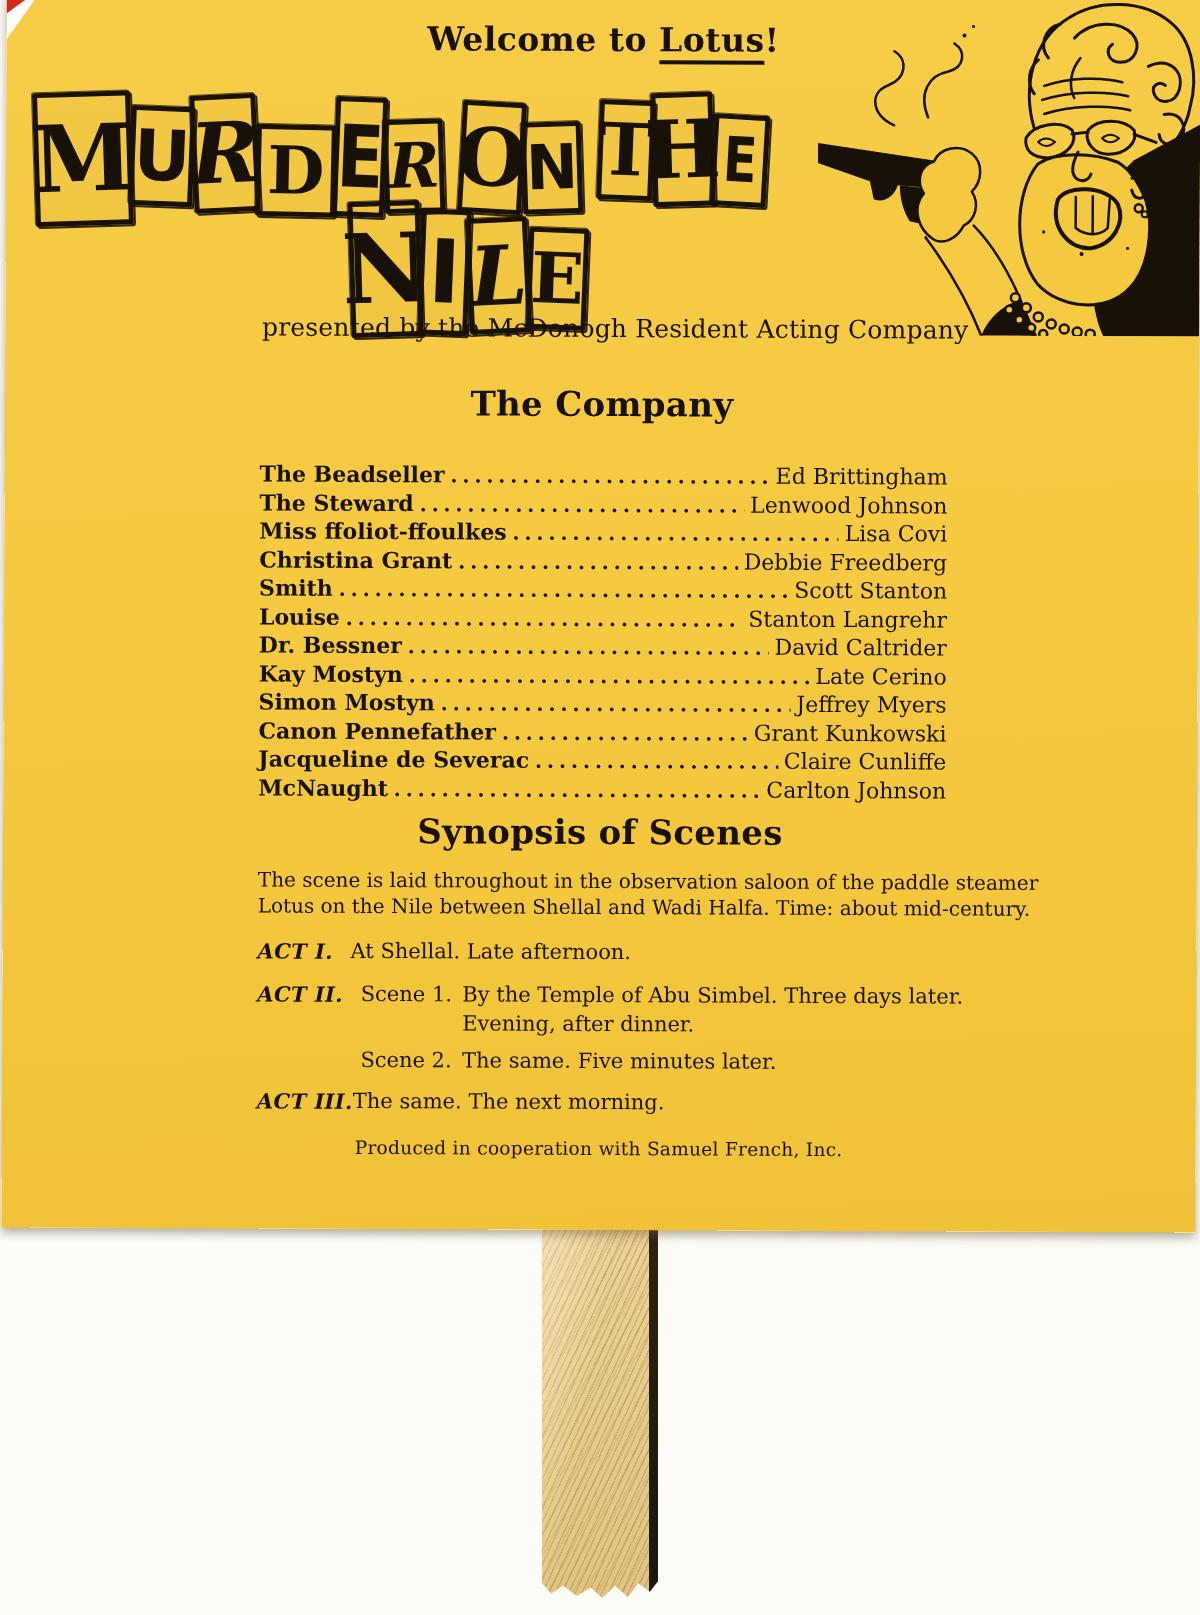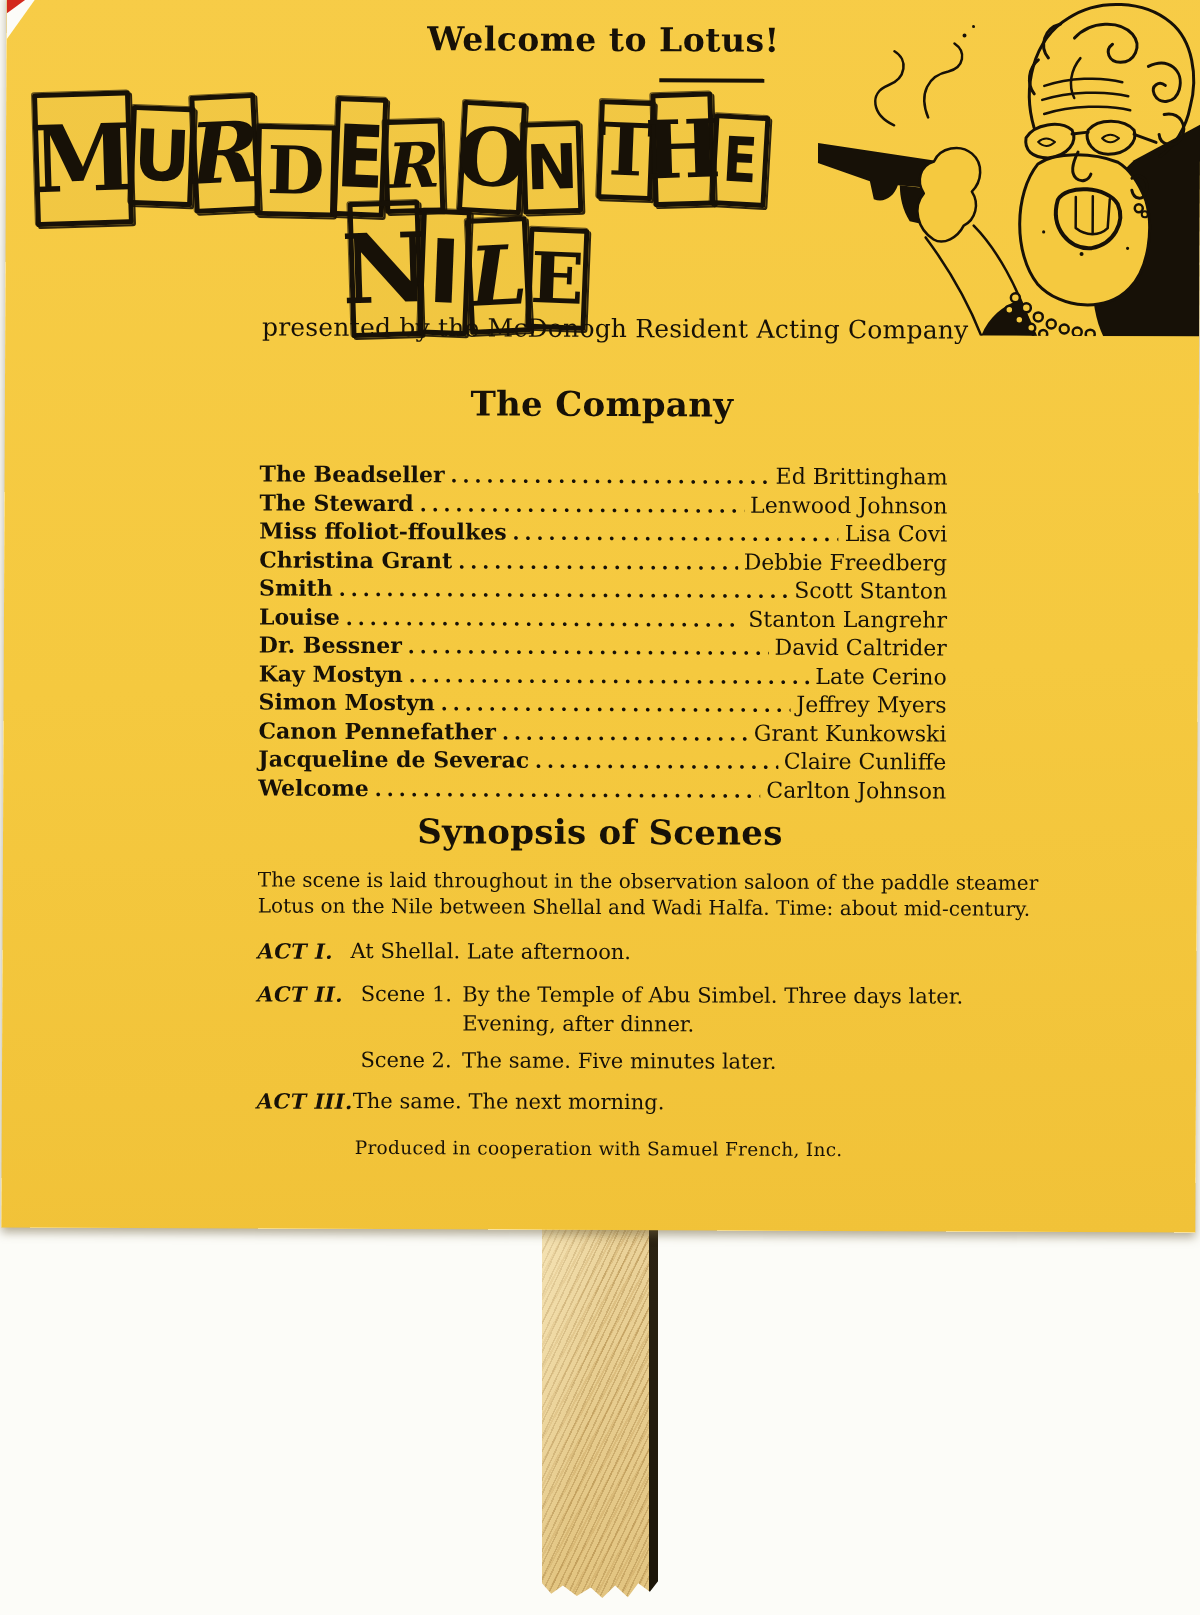--- a/index.html
+++ b/index.html
@@ -21,21 +21,21 @@
   .paper{position:absolute;left:4px;top:-6px;width:1194px;height:1236px;z-index:2;
     background:linear-gradient(178deg,#f7cc47,#f5c93f 55%,#f1c238);
     transform:rotate(.25deg);box-shadow:0 5px 10px rgba(110,95,60,.5);}
   .corner-white{position:absolute;left:0;top:0;width:34px;height:48px;background:#fcfcf8;
     clip-path:polygon(0 0,100% 0,0 100%);}
   .corner-red{position:absolute;left:0;top:0;width:30px;height:22px;background:#d3291d;
     clip-path:polygon(0 0,100% 0,0 100%);}
   
   .welcome{position:absolute;top:26px;left:0;width:100%;text-align:center;
     font-size:33px;font-weight:700;letter-spacing:.5px;}
-  .welcome .u{border-bottom:4px solid currentColor;padding-bottom:19px;}
+  .welcome .u{border-bottom:4px solid currentColor;padding-bottom:1px;}
   .presented{position:absolute;top:320px;left:0;width:100%;text-align:center;
     font-size:25px;padding-left:26px;box-sizing:border-box;letter-spacing:.2px;}
   
   .title-line1{position:absolute;left:28px;top:96px;display:flex;align-items:flex-start;}
   .title-line2{position:absolute;left:344px;top:208px;display:flex;align-items:flex-start;}
   .lb{display:flex;align-items:center;justify-content:center;border:5px solid #171107;
     box-sizing:border-box;margin-right:-2px;border-radius:3px;font-weight:700;
     box-shadow:2px 2px 0 0 rgba(23,17,7,.9), -1px -1px 0 0 rgba(23,17,7,.65);
     background:rgba(0,0,0,.02);}
   .glyph{display:block;line-height:1;}
@@ -278,21 +278,21 @@
           <span class="role">Canon Pennefather</span>
           <span class="dots"></span>
           <span class="actor">Grant Kunkowski</span>
         </div>
         <div class="cast-row">
           <span class="role">Jacqueline de Severac</span>
           <span class="dots"></span>
           <span class="actor">Claire Cunliffe</span>
         </div>
         <div class="cast-row">
-          <span class="role">Welcome</span>
+          <span class="role">McNaught</span>
           <span class="dots"></span>
           <span class="actor">Carlton Johnson</span>
         </div>
       </div>
 
     <div class="synopsis-heading">Synopsis of Scenes</div>
 
     <div class="setting" id="setting">
         <div class="setting-line">The scene is laid throughout in the observation saloon of the paddle steamer</div>
         <div class="setting-line">Lotus on the Nile between Shellal and Wadi Halfa. Time: about mid-century.</div>

